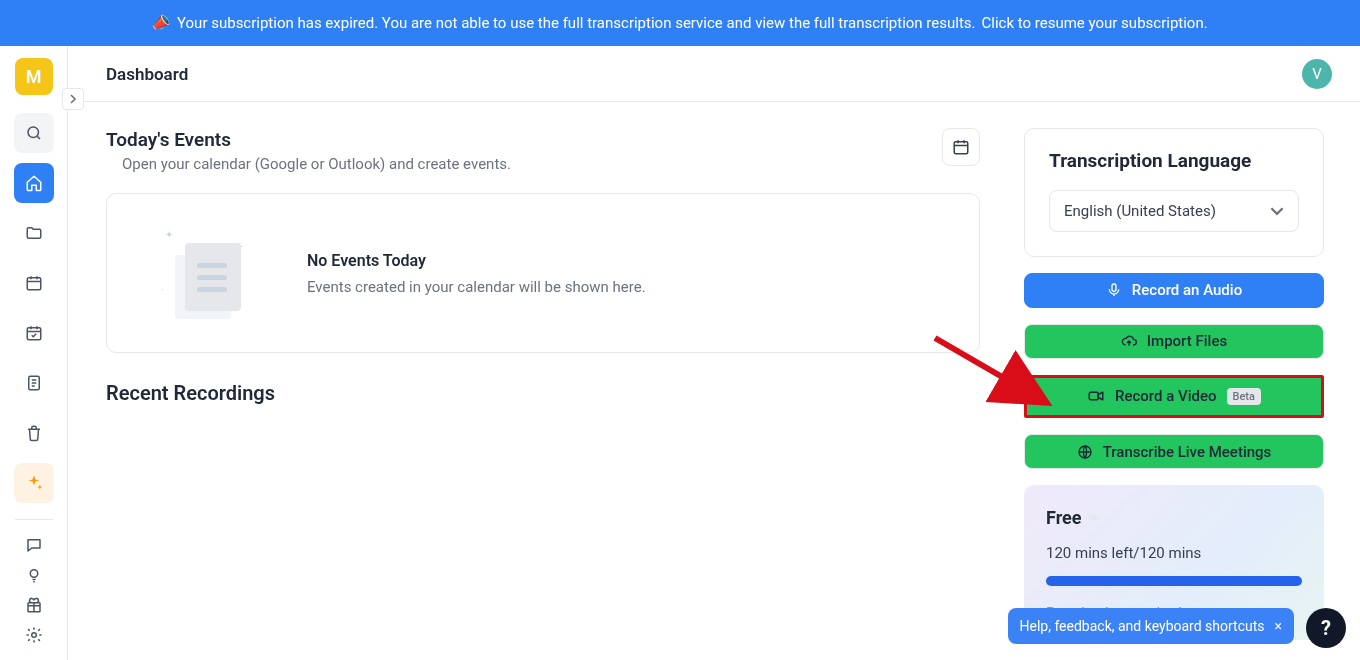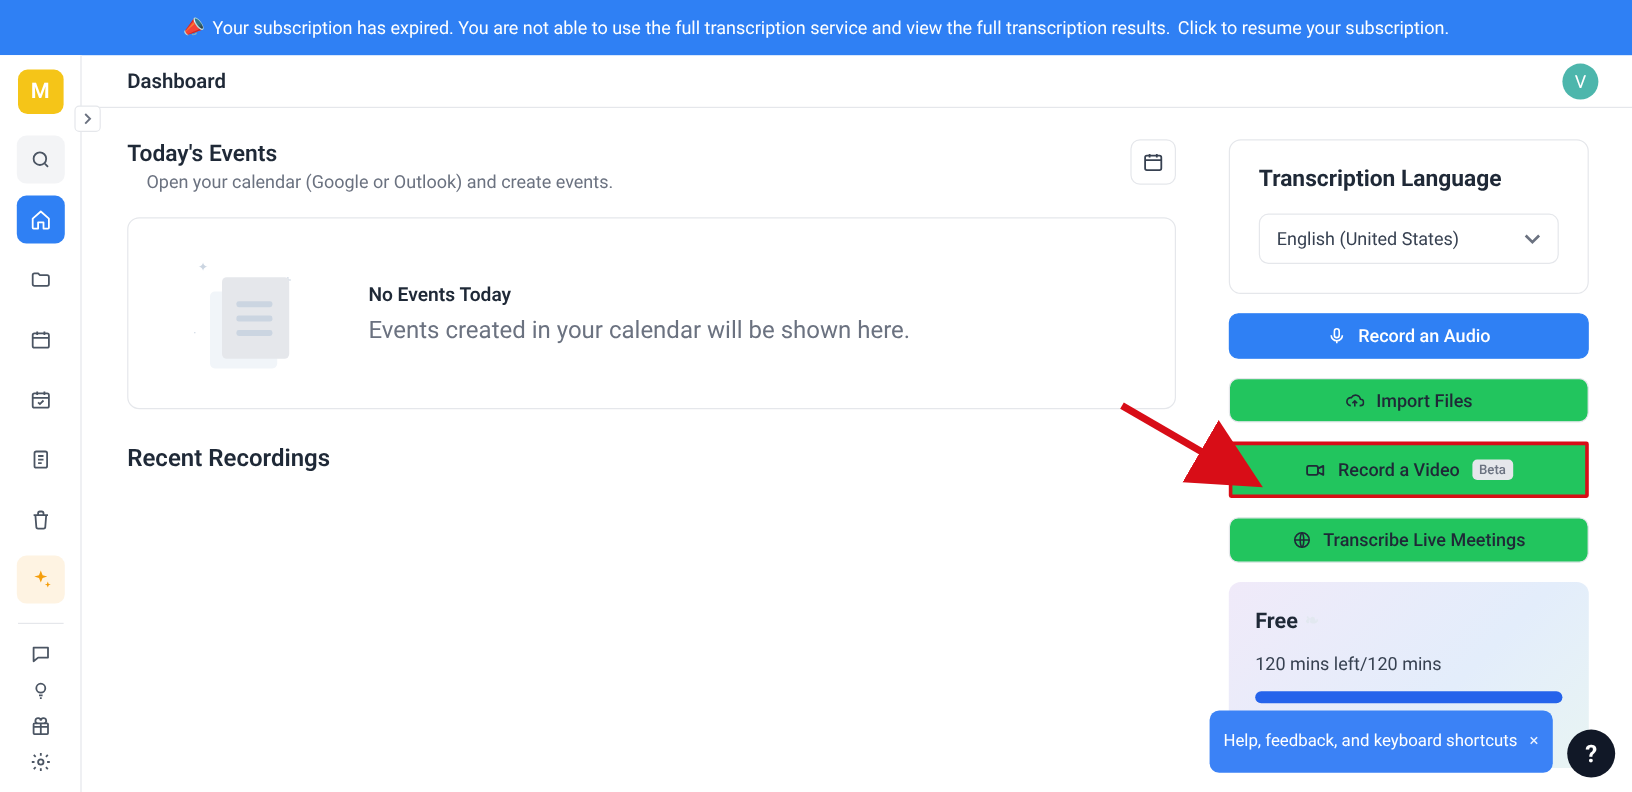--- a/index.html
+++ b/index.html
@@ -33,21 +33,21 @@
   .nav-item{width:40px;height:40px;border-radius:8px;display:flex;align-items:center;justify-content:center;color:#4b5563;cursor:pointer;}
   .nav-item.search{background:#f3f4f6;}
   .nav-item.active{background:var(--blue);color:#fff;}
   .nav-item.ai{background:#fef3e2;color:var(--orange);}
   .sidebar-divider{width:38px;height:1px;background:var(--border);margin:6px 0;}
   .bottom-group{margin-top:auto;display:flex;flex-direction:column;align-items:center;gap:12px;padding-bottom:4px;}
   .bottom-item{color:#4b5563;cursor:pointer;}
 
   
   .main{flex:1;display:flex;flex-direction:column;min-width:0;}
-  .topbar{height:44px;border-bottom:1px solid var(--border);display:flex;align-items:center;padding:0 28px 0 38px;}
+  .topbar{height:56px;border-bottom:1px solid var(--border);display:flex;align-items:center;padding:0 28px 0 38px;}
   .topbar h1{font-size:17px;font-weight:600;margin:0;}
   .avatar{margin-left:auto;width:30px;height:30px;border-radius:50%;background:var(--avatar);color:#fff;display:flex;align-items:center;justify-content:center;font-size:15px;cursor:pointer;}
 
   .content{flex:1;display:flex;gap:44px;padding:26px 36px 20px 38px;overflow:hidden;}
   .content-main{flex:1;min-width:0;}
   .content-side{width:300px;display:flex;flex-direction:column;gap:16px;}
 
   .section-title{font-size:19px;font-weight:600;margin:0 0 4px 0;}
   .section-sub{color:var(--text-muted);font-size:15px;margin:0 0 20px 16px;}
   .section-head{display:flex;align-items:flex-start;}
@@ -55,21 +55,21 @@
 
   .card{border:1px solid var(--border);border-radius:10px;}
   .events-card{height:160px;display:flex;align-items:center;padding:0 50px;gap:40px;}
   .empty-illustration{width:110px;height:100px;position:relative;}
   .empty-illustration .doc{position:absolute;left:28px;top:20px;width:56px;height:68px;background:#e5e7eb;border-radius:4px;}
   .empty-illustration .doc::before{content:"";position:absolute;left:12px;top:20px;width:30px;height:5px;background:#cbd5e1;border-radius:2px;box-shadow:0 12px 0 #cbd5e1,0 24px 0 #cbd5e1;}
   .empty-illustration .doc2{position:absolute;left:18px;top:32px;width:56px;height:64px;background:#f1f5f9;border-radius:4px;}
   .empty-illustration .sparkle{position:absolute;font-size:10px;color:#cbd5e1;}
   .s1{left:8px;top:6px;} .s2{left:80px;top:18px;} .s3{left:4px;top:62px;}
   .events-text h3{margin:0 0 8px 0;font-size:16px;font-weight:600;}
-  .events-text p{margin:0;color:var(--text-muted);font-size:20px;}
+  .events-text p{margin:0;color:var(--text-muted);font-size:15px;}
 
   .recent-title{font-size:20px;font-weight:600;margin:28px 0 0 0;}
 
   
   .lang-card{padding:20px 24px 24px 24px;}
   .lang-card h2{margin:0 0 18px 0;font-size:19px;font-weight:700;}
   .select{height:42px;border:1px solid var(--border);border-radius:8px;display:flex;align-items:center;padding:0 14px;font-size:15px;cursor:pointer;justify-content:space-between;color:#374151;}
 
   .action-btn{height:42px;border-radius:8px;display:flex;align-items:center;justify-content:center;gap:10px;font-size:15px;font-weight:500;cursor:pointer;border:1px solid var(--border);background:#22c55e;color:var(--text);}
   .action-btn.primary{background:var(--blue);color:#fff;border-color:var(--blue);}
@@ -77,21 +77,21 @@
   .action-btn.outline-red{border:3px solid #d80d17;border-radius:2px;height:52px;}
 
   .plan-card{border-radius:10px;padding:22px 22px 18px 22px;background:linear-gradient(135deg,#f0eaf9 0%,#e3edfb 60%,#e8f4f3 100%);}
   .plan-title{font-size:18px;font-weight:700;margin:0 0 16px 0;display:flex;align-items:center;gap:6px;}
   .plan-wing{color:#e2e8f0;font-size:14px;}
   .plan-usage{font-size:15px;color:#374151;margin-bottom:14px;}
   .plan-bar{height:10px;border-radius:6px;background:var(--blue-dark);}
   .plan-expired{color:#f97316;font-size:15px;margin-top:18px;}
 
   
-  .help-pill{position:absolute;bottom:16px;right:66px;height:52px;background:#3b82f6;color:#fff;border-radius:8px;display:flex;align-items:center;padding:0 12px;font-size:14px;gap:10px;cursor:pointer;}
+  .help-pill{position:absolute;bottom:16px;right:66px;height:36px;background:#3b82f6;color:#fff;border-radius:8px;display:flex;align-items:center;padding:0 12px;font-size:14px;gap:10px;cursor:pointer;}
   .help-pill .close{font-size:14px;opacity:.9;}
   .help-circle{position:absolute;bottom:12px;right:14px;width:40px;height:40px;border-radius:50%;background:#111827;color:#fff;display:flex;align-items:center;justify-content:center;font-size:20px;font-weight:700;cursor:pointer;}
 
   
   .arrow-annot{position:absolute;left:930px;top:332px;pointer-events:none;}
 
   svg{display:block;}
 </style>
 </head>
 <body>

